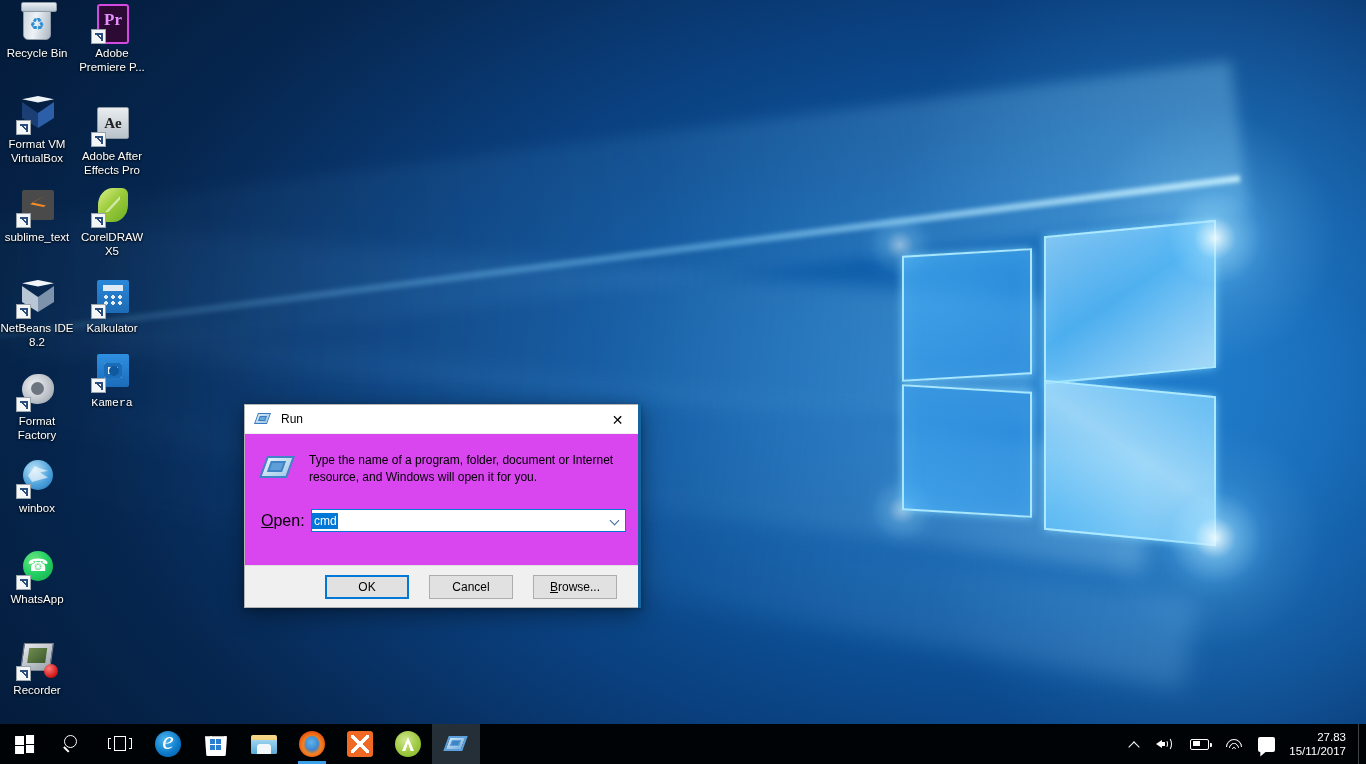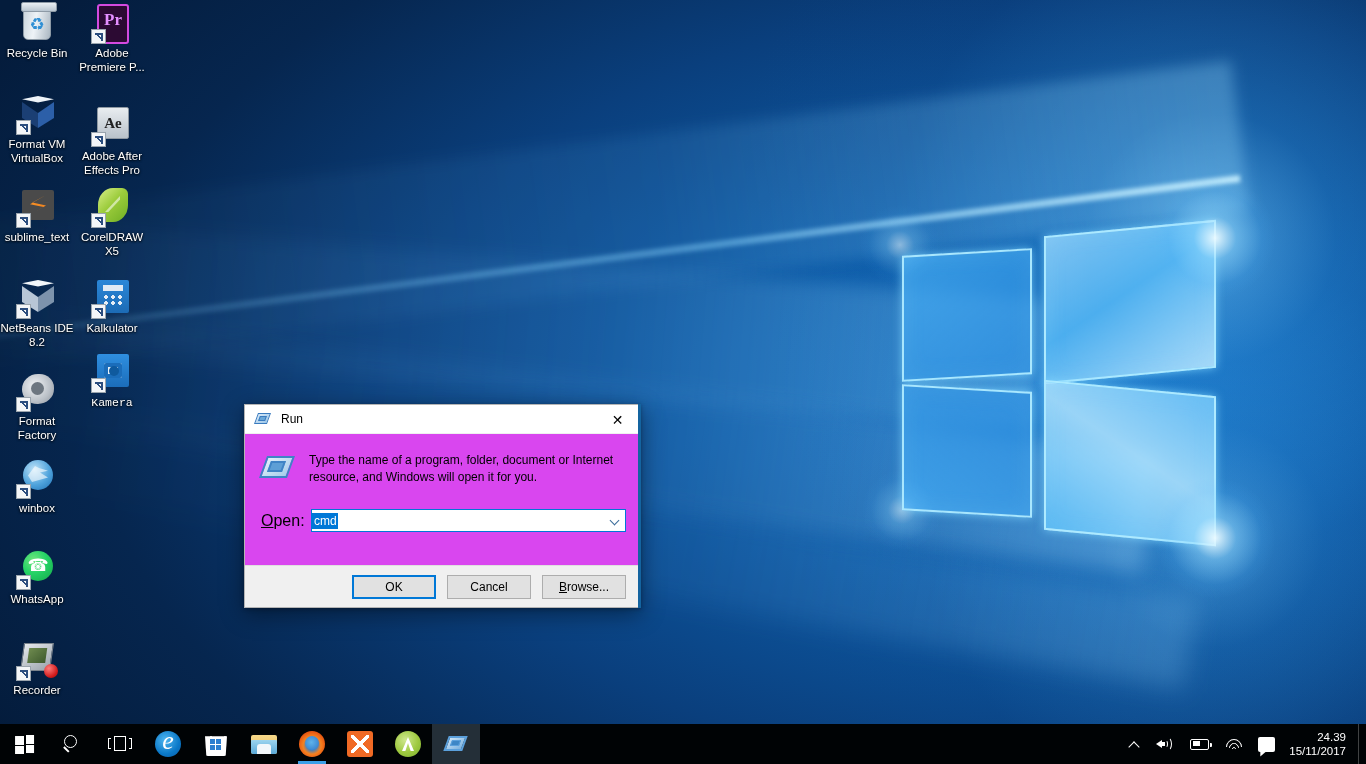--- a/index.html
+++ b/index.html
@@ -496,22 +496,22 @@
     border-bottom: 1.4px solid #3a6c9a;
     transform: rotate(45deg);
   }
   .dlg-footer {
     height: 42px;
     background: #f0f0f0;
     border-top: 1px solid #dfdfdf;
     display: flex;
     align-items: center;
     justify-content: flex-end;
-    padding-right: 14px;
-    gap: 11px;
+    padding-right: 23px;
+    gap: 20px;
   }
   .btn {
     width: 84px; height: 24px;
     background: #e1e1e1;
     border: 1px solid #adadad;
     font-size: 12px;
     color: #000;
     display: flex; align-items: center; justify-content: center;
     cursor: default;
     font-family: "Liberation Sans", sans-serif;
@@ -1075,20 +1075,20 @@
         <span class="wifi-ic">
             <i></i>
             <i></i>
             <i></i>
           </span>
       </div>
       <div class="tray-item">
         <span class="action-ic"></span>
       </div>
       <div class="clock">
-        <span>24.39</span>
+        <span>27.83</span>
         <span>15/11/2017</span>
       </div>
       <div class="show-desktop"></div>
     </div>
   </div>
 
 </div>
 
 </body></html>

